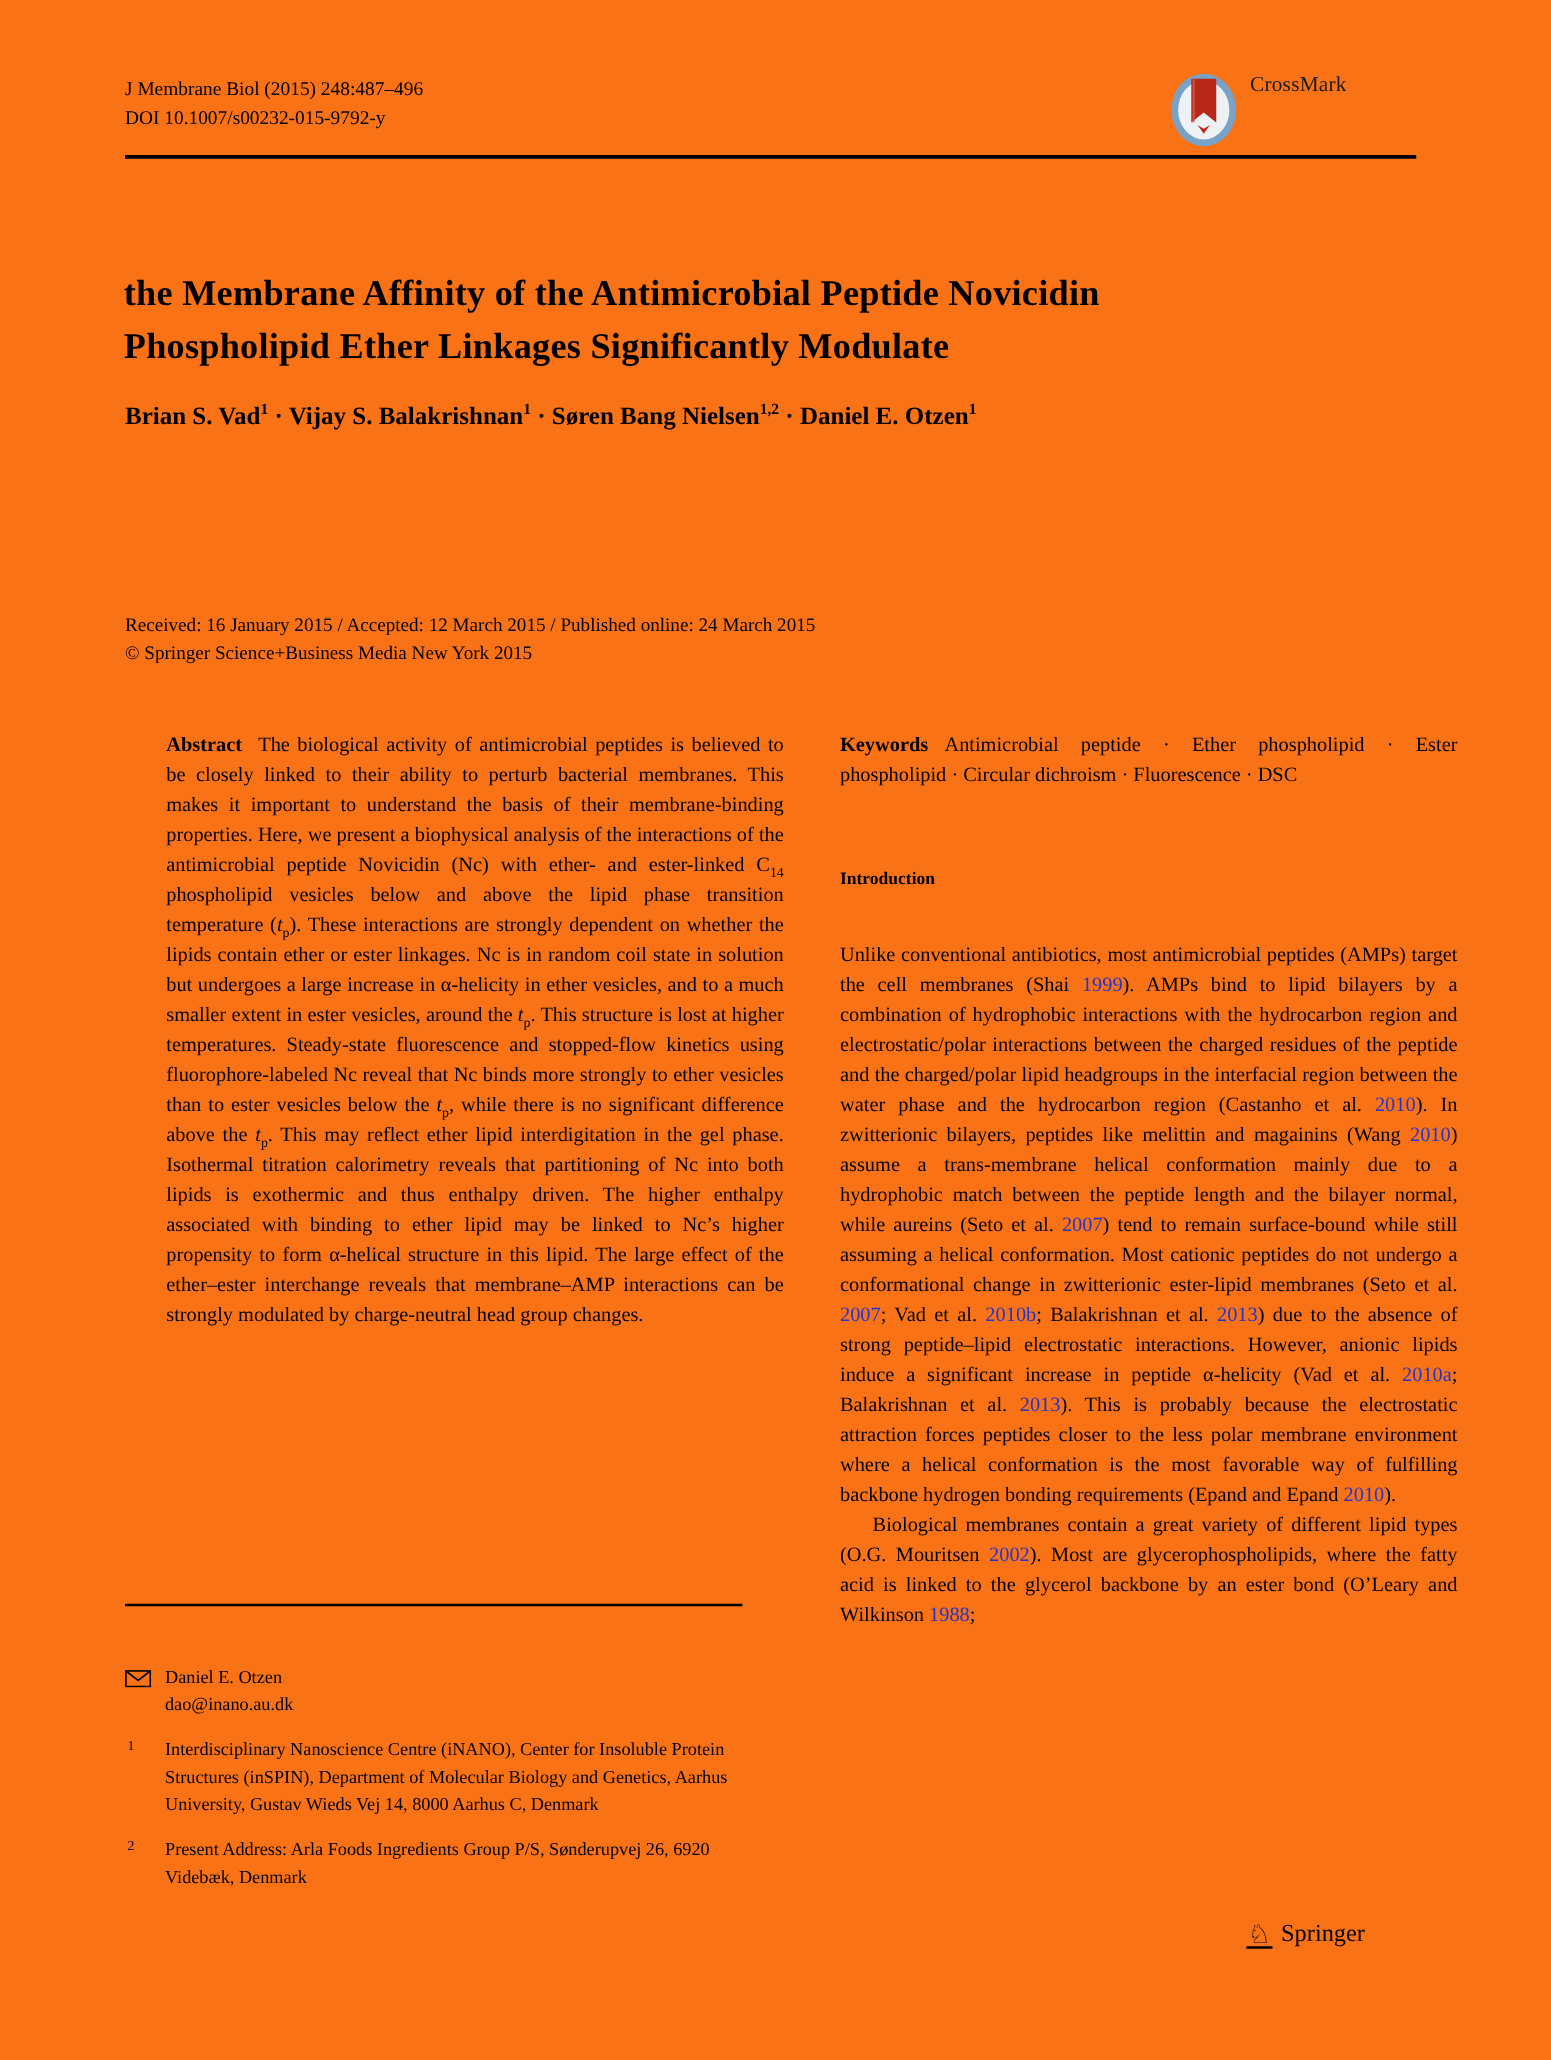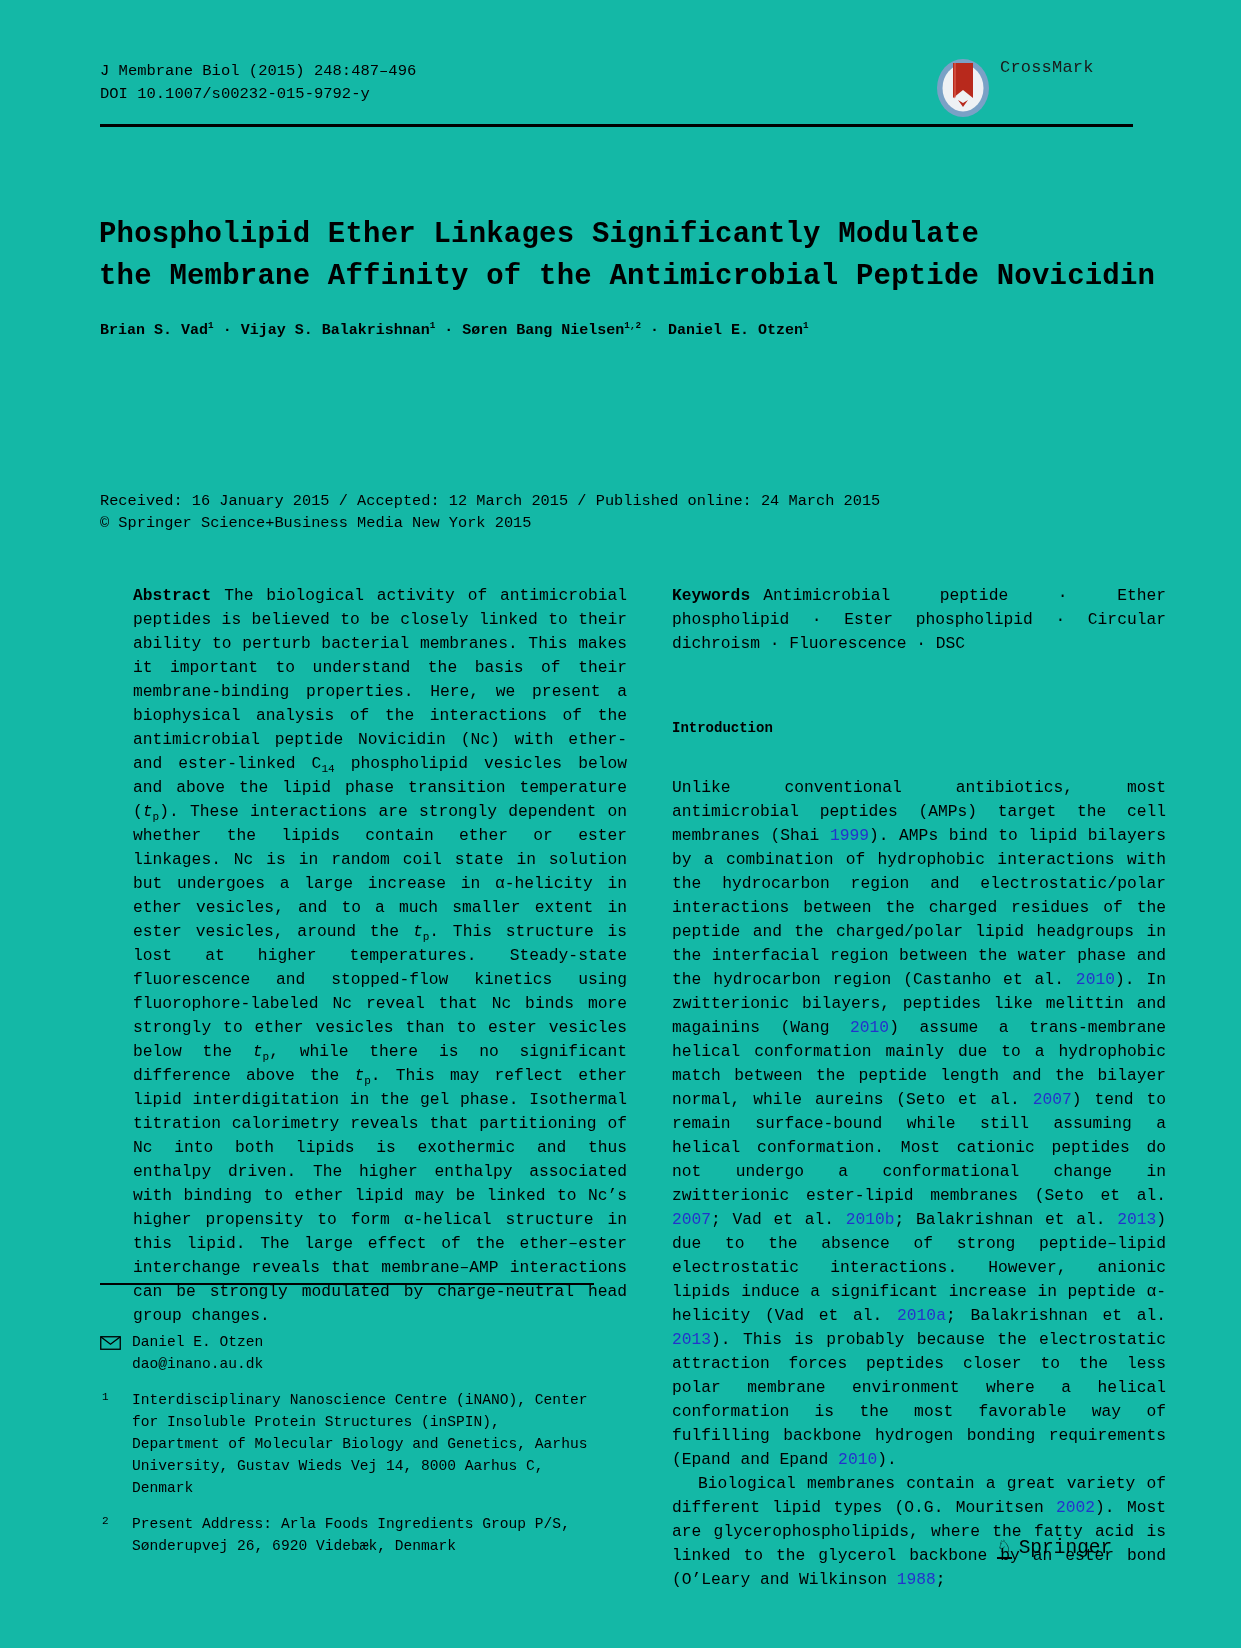--- a/index.html
+++ b/index.html
@@ -1,27 +1,27 @@
 <!DOCTYPE html>
 <html style="--cite: #2433cc;"><head>
 <meta charset="utf-8">
 <style>
   html,body{margin:0;padding:0;background:#ffffff;}
   .page{
-    position:relative;width:1241px;height:1648px;background:#14b8a6;
-    font-family:Liberation Mono, monospace;color:#000;overflow:hidden;
+    position:relative;width:1241px;height:1648px;background:#f97316;
+    font-family:Liberation Serif, serif;color:#000;overflow:hidden;
   }
   
   .journal-header{position:absolute;left:100px;top:60px;font-size:15.5px;line-height:23px;}
   .crossmark{position:absolute;left:936px;top:58px;display:flex;align-items:flex-start;gap:10px;cursor:pointer;}
   .crossmark-label{font-size:17px;color:#1a1a1a;letter-spacing:.2px;}
   .header-rule{position:absolute;left:100px;top:124px;width:1033px;height:3px;background:#000;}
   
   .article-title{position:absolute;left:99px;top:214px;font-size:29px;font-weight:bold;line-height:42px;letter-spacing:.2px;}
-  .author-line{position:absolute;left:100px;top:322px;font-size:15px;font-weight:bold;}
+  .author-line{position:absolute;left:100px;top:322px;font-size:20px;font-weight:bold;}
   .author-line .sup{font-size:62%;vertical-align:super;}
   
   .received-block{position:absolute;left:100px;top:490px;font-size:15.3px;line-height:22px;}
   
   .columns{position:absolute;left:100px;top:584px;width:1033px;display:grid;grid-template-columns:494px 494px;column-gap:45px;margin-left:33px;}
   .body-text{font-size:16.3px;line-height:24px;text-align:justify;}
   .label-bold{font-weight:bold;margin-right:13px;}
   .sub{vertical-align:sub;font-size:68%;line-height:0;}
   .sup{vertical-align:super;font-size:68%;line-height:0;}
   .i{font-style:italic;}
@@ -59,22 +59,22 @@
         <path d="M22 42 L27 49 L32 42 L27 45 Z" fill="#b8291c"></path>
         <path d="M18 5 L20 5 L20 39 L18 40.5 Z" fill="#d8594a" opacity="0.7"></path>
       </svg>
     </span>
     <span class="crossmark-label">CrossMark</span>
   </div>
 
   <div class="header-rule"></div>
 
   <div class="article-title">
+    <div>the Membrane Affinity of the Antimicrobial Peptide Novicidin</div>
     <div>Phospholipid Ether Linkages Significantly Modulate</div>
-    <div>the Membrane Affinity of the Antimicrobial Peptide Novicidin</div>
   </div>
 
   <div class="author-line"><span>Brian S. Vad</span><span class="sup">1</span><span> · Vijay S. Balakrishnan</span><span class="sup">1</span><span> · Søren Bang Nielsen</span><span class="sup">1,2</span><span> · Daniel E. Otzen</span><span class="sup">1</span></div>
 
   <div class="received-block">
     <div>Received: 16 January 2015 / Accepted: 12 March 2015 / Published online: 24 March 2015</div>
     <div>© Springer Science+Business Media New York 2015</div>
   </div>
 
   <div class="columns">

